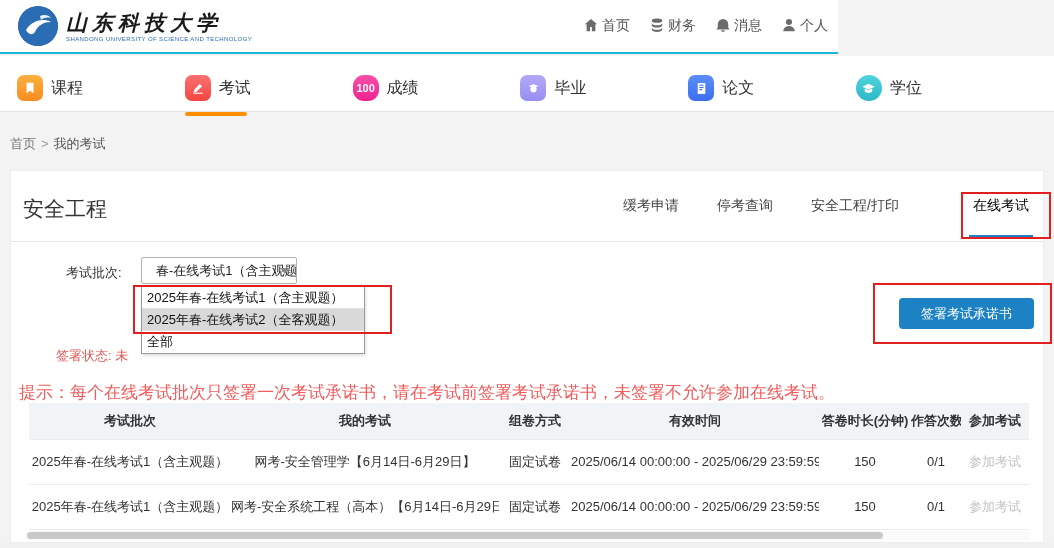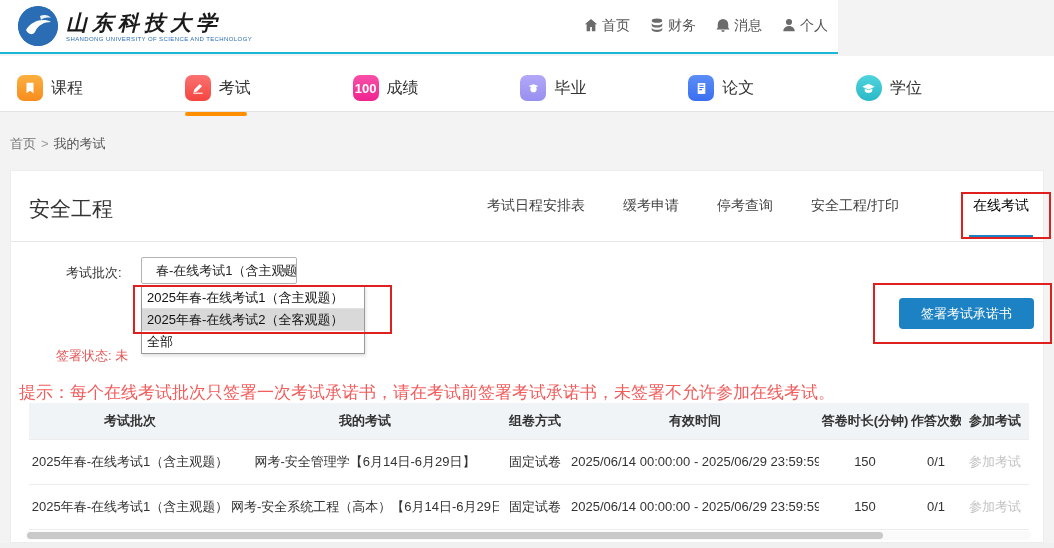--- a/index.html
+++ b/index.html
@@ -20,37 +20,37 @@
 
   
   .mainnav { position:absolute; left:0; top:56px; width:1054px; height:56px; background:#fff; border-bottom:1px solid #e3e3e3; }
   .mainnav-inner { position:absolute; left:17px; top:4px; width:905px; height:56px; display:flex; justify-content:space-between; align-items:center; }
   .mnav-item { position:relative; display:flex; align-items:center; gap:8px; height:56px; cursor:pointer; }
   .mnav-label { font-size:16px; color:#333; }
   .mnav-ico { width:26px; height:26px; border-radius:7px; display:flex; align-items:center; justify-content:center; color:#fff; font-weight:bold; }
   .ic-course { background:linear-gradient(180deg,#fbb03f,#f78c1e); }
   .ic-exam   { background:linear-gradient(180deg,#fb7272,#f4453f); }
   .ic-score  { background:linear-gradient(180deg,#f94fa8,#f君0f);} 
-  .ic-score  { background:linear-gradient(180deg,#f94fa8,#ef2390); font-size:13px; }
+  .ic-score  { background:linear-gradient(180deg,#f94fa8,#ef2390); font-size:11px;border-radius:11px; }
   .ic-grad   { background:linear-gradient(180deg,#b3a8f7,#978ff0); }
   .ic-paper  { background:linear-gradient(180deg,#5b8ef7,#3a6ef0); }
   .ic-degree { background:linear-gradient(180deg,#4fd4dc,#2bb8c8); border-radius:50%; }
   .ic-tk     { background:linear-gradient(180deg,#f56ad9,#ee3ec9); }
   .mnav-item.active .mnav-label { color:#333; }
   .mnav-underline { position:absolute; left:0; bottom:0; width:62px; height:4px; background:#ff8f00; border-radius:2px; }
 
   
   .breadcrumb { position:absolute; left:10px; top:135px; font-size:13px; color:#777; }
   .breadcrumb .sep { margin:0 5px; color:#999; }
   .breadcrumb .cur { color:#555; }
 
   
   .card { position:absolute; left:10px; top:170px; width:1034px; height:373px; background:#fff; border:1px solid #ededed; }
 
-  .page-title { position:absolute; left:18px; top:24px; font-size:21px; color:#333; font-weight:normal; }
+  .page-title { position:absolute; left:12px; top:24px; font-size:21px; color:#333; font-weight:normal; }
   .tabs { position:absolute; right:12px; top:0; height:70px; display:flex; align-items:center; gap:34px; }
   .tab { font-size:14px; color:#444; cursor:pointer; padding:24px 2px; position:relative; }
   .tab.active { color:#000000;margin-left:36px; }
   .tab.active::after { content:""; position:absolute; left:-2px; right:-2px; bottom:0; height:4px; background:#1d82c4; }
   .card-divider { position:absolute; left:0; top:70px; width:100%; height:1px; background:#e6e6e6; }
 
   
   .batch-label { position:absolute; left:55px; top:93px; font-size:13px; color:#333; }
   .batch-select { position:absolute; left:130px; top:86px; width:156px; height:27px; background:#fff; border:1px solid #b3b3b3; border-radius:2px; font-size:13px; color:#222; display:flex; align-items:center; padding:0 22px 0 14px; overflow:hidden; white-space:nowrap; cursor:pointer; }
   .batch-select .arrow { position:absolute; right:6px; top:10px; width:0; height:0; border-left:5px solid transparent; border-right:5px solid transparent; border-top:6px solid #8a8a8a; }
@@ -190,21 +190,20 @@
   </div>
 
   <div class="breadcrumb">
     <span>首页</span><span class="sep">&gt;</span><span class="cur">我的考试</span>
   </div>
 
   <div class="card">
     <h1 class="page-title">安全工程</h1>
 
     <div class="tabs">
-      <div class="tab">考试日程安排表</div>
       <div class="tab">缓考申请</div>
       <div class="tab">停考查询</div>
       <div class="tab">安全工程/打印</div>
       <div class="tab active">在线考试</div>
     </div>
     <div class="card-divider"></div>
 
     <div class="batch-label">考试批次:</div>
     <div class="batch-select">
       <span>春-在线考试1（含主观题）</span>

